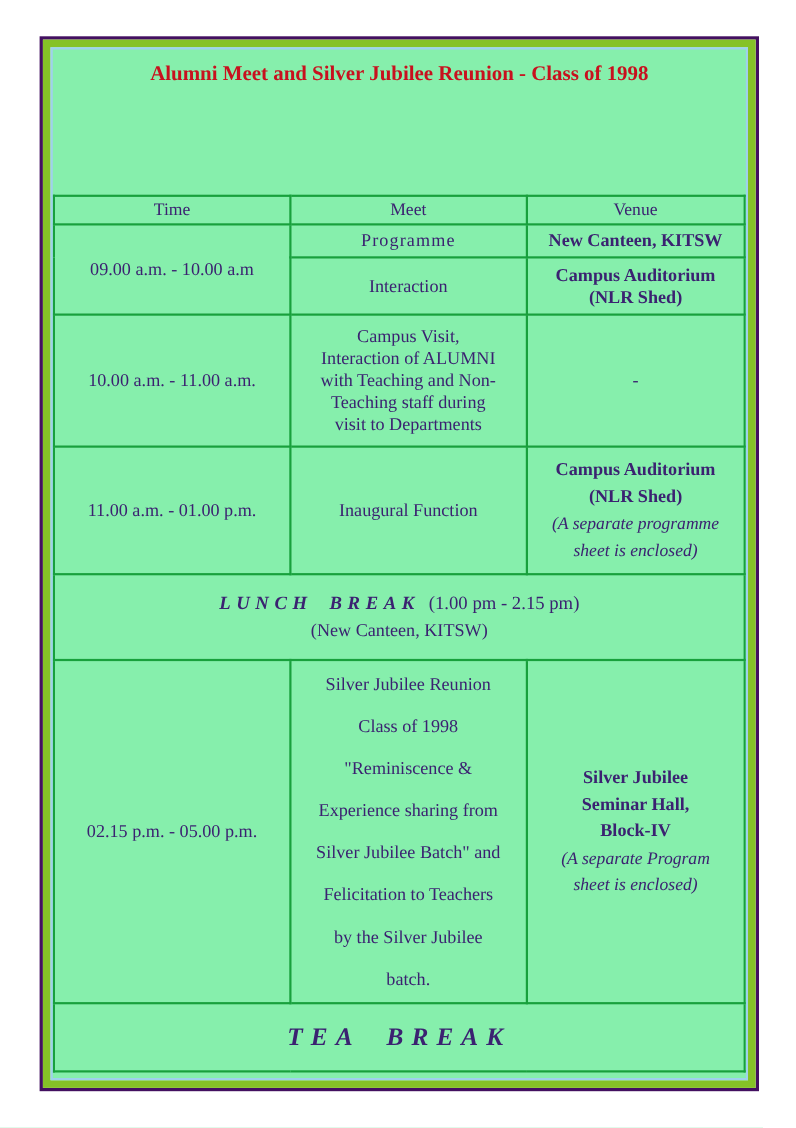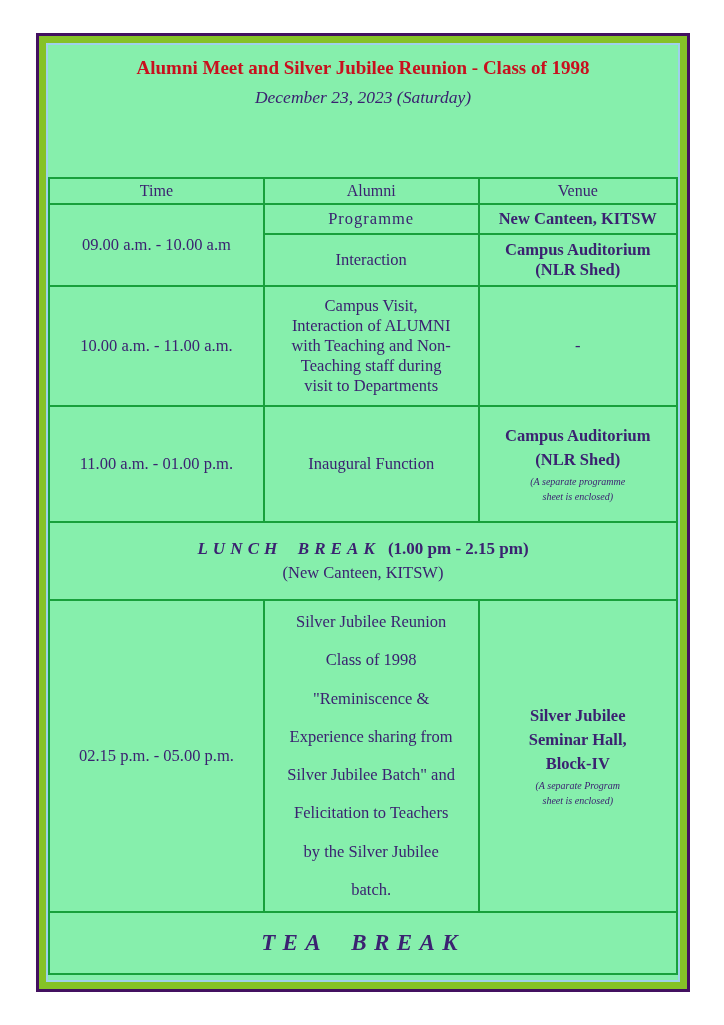--- a/index.html
+++ b/index.html
@@ -46,60 +46,59 @@
   td.h-bf     { height: 30px; }
   td.h-reg    { height: 52px; }
   td.h-visit  { height: 120px; }
   td.h-inaug  { height: 116px; }
   td.h-lunch  { height: 78px; }
   td.h-big    { height: 296px; }
   td.h-tea    { height: 62px; }
 
   .bold { font-weight: bold; }
   .ml { white-space: pre-line; }
-  .note { font-style: italic; font-size: 10px; line-height: 1.5; margin-top: 2px; }
+  .note { font-style: italic; font-size: 16px; line-height: 1.5; margin-top: 2px; }
   .spaced-sm { letter-spacing: 1px; }
   .big-lines { line-height: 2.32; }
   .venue-main { font-weight: bold; line-height: 1.45; }
 
   .break-line1 { font-size: 17px; }
   .break-label {
     font-weight: bold; font-style: italic;
     letter-spacing: 0.30em; word-spacing: 0.35em;
     margin-right: 8px;
   }
-  .break-time { font-weight: bold; }
+  .break-time { font-weight: normal; }
   .break-venue { font-size: 16.5px; margin-top: 4px; }
   .tea-label {
     font-weight: bold; font-style: italic; font-size: 23px;
     letter-spacing: 0.32em; word-spacing: 0.5em;
   }
 </style>
 </head>
 <body>
 
 <div class="frame">
   <div class="frame-green">
     <div class="frame-blue">
 
       <div class="doc-header">
         <div class="doc-title">Alumni Meet and Silver Jubilee Reunion - Class of 1998</div>
-        <div class="doc-date">December 23, 2023 (Saturday)</div>
       </div>
 
       <table class="programme">
         <colgroup>
             <col class="c1">
             <col class="c2">
             <col class="c3">
           </colgroup>
         <tbody>
           <tr>
             <td class="hdr">Time</td>
-            <td class="hdr">Alumni</td>
+            <td class="hdr">Meet</td>
             <td class="hdr">Venue</td>
           </tr>
 
           <tr>
             <td rowspan="2">09.00 a.m. - 10.00 a.m</td>
             <td class="h-bf spaced-sm">Programme</td>
             <td class="h-bf bold">New Canteen, KITSW</td>
           </tr>
 
           <tr>

